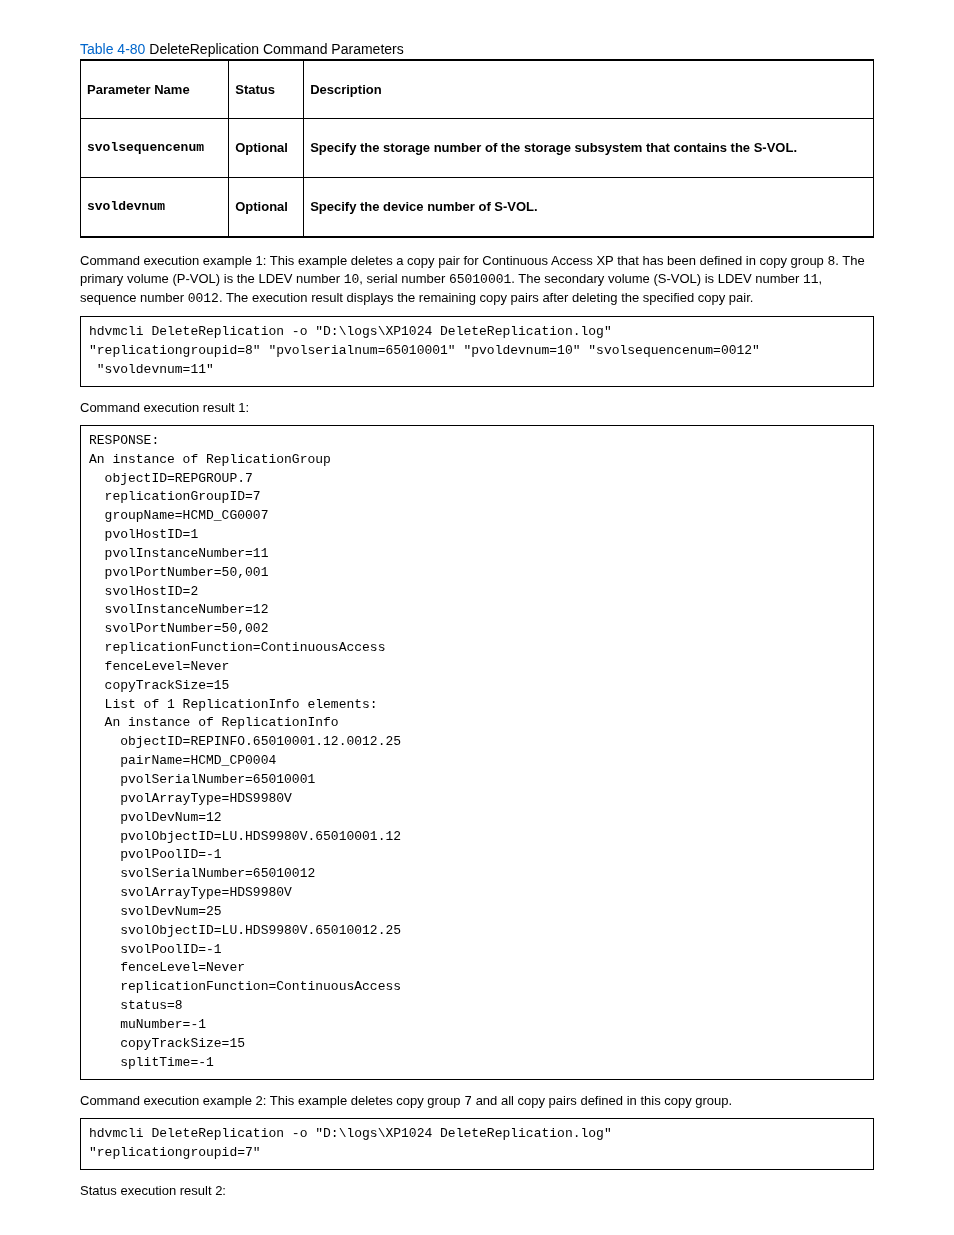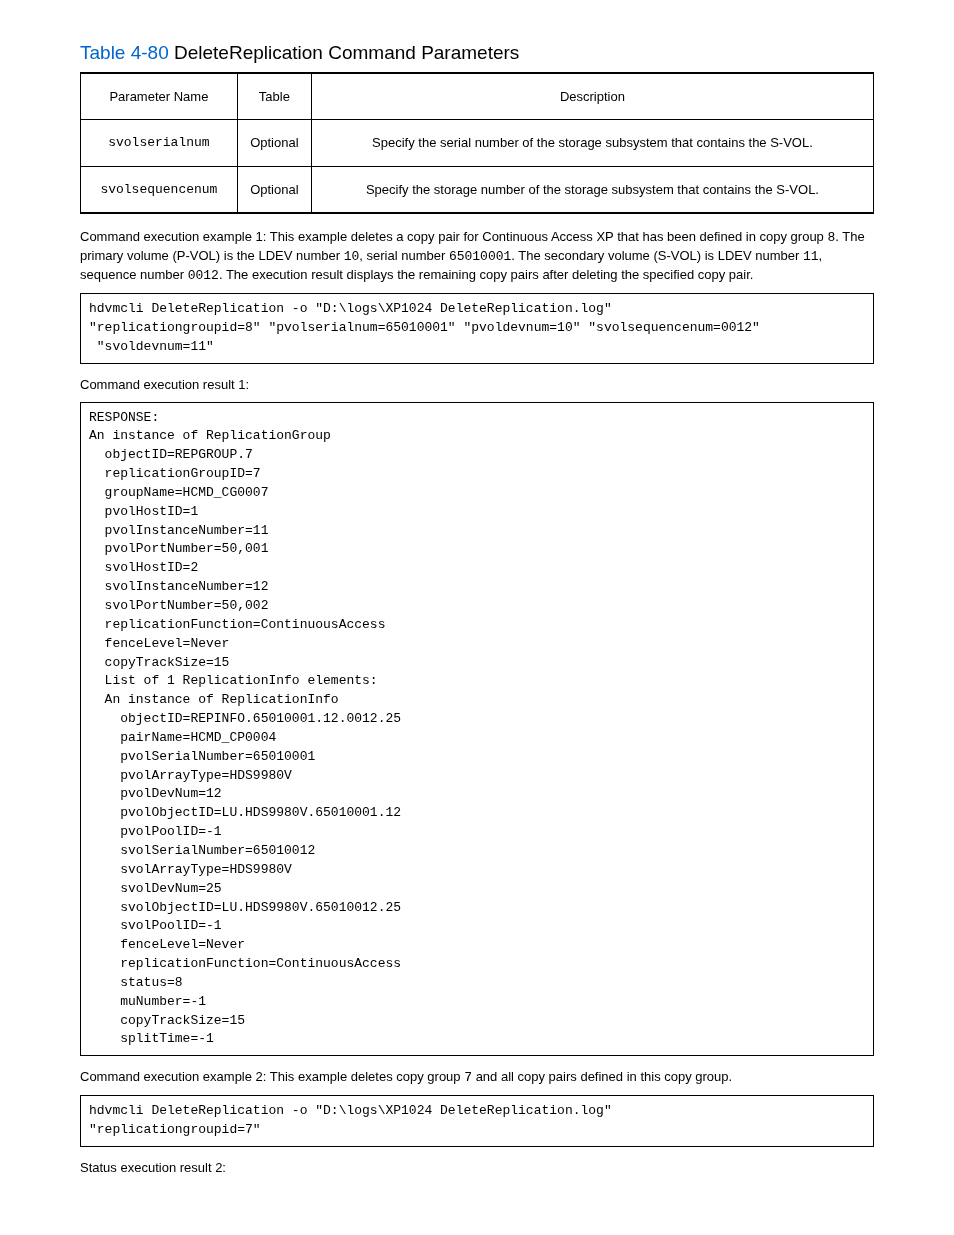--- a/index.html
+++ b/index.html
@@ -7,38 +7,37 @@
     font-size: 13px;
     color: #000;
     background: #fff;
     margin: 0;
     padding: 40px 80px 40px 80px;
     width: 954px;
     box-sizing: border-box;
     line-height: 1.35;
   }
   .table-caption {
-    margin-bottom: 6px;
-    font-size: 19px;
+    font-size: 14px;
   }
   .table-caption .tnum {
     color: #0066cc;
   }
   table {
     border-collapse: collapse;
     width: 100%;
     margin-bottom: 14px;
   }
   th, td {
     border: 1px solid #000;
-    padding: 14px 6px;
-    text-align: center;
+    padding: 20px 6px;
+    text-align: left;
     vertical-align: top;
     font-size: 13px;
-    font-weight: normal;
+    font-weight: bold;
   }
   thead tr {
     border-top: 2px solid #000;
   }
   table { border-top: 2px solid #000; border-bottom: 2px solid #000;}
   .mono-cell {
     font-family: "Courier New", monospace;
     font-size: 13px;
   }
   p.body-text {
@@ -62,34 +61,34 @@
 <body>
 
 <div class="table-caption">
   <span class="tnum">Table 4-80</span><span>  DeleteReplication Command Parameters</span>
 </div>
 
 <table>
   <thead>
     <tr>
       <th>Parameter Name</th>
-      <th>Table</th>
+      <th>Status</th>
       <th>Description</th>
     </tr>
   </thead>
   <tbody>
     <tr>
-      <td class="mono-cell">svolserialnum</td>
-      <td>Optional</td>
-      <td>Specify the serial number of the storage subsystem that contains the S-VOL.</td>
-    </tr>
-    <tr>
       <td class="mono-cell">svolsequencenum</td>
       <td>Optional</td>
       <td>Specify the storage number of the storage subsystem that contains the S-VOL.</td>
+    </tr>
+    <tr>
+      <td class="mono-cell">svoldevnum</td>
+      <td>Optional</td>
+      <td>Specify the device number of S-VOL.</td>
     </tr>
   </tbody>
 </table>
 
 <p class="body-text">
   <span>Command execution example 1: This example deletes a copy pair for Continuous Access XP that has been defined in copy group </span><span class="inline-mono">8</span><span>. The primary volume (P-VOL) is the LDEV number </span><span class="inline-mono">10</span><span>, serial number </span><span class="inline-mono">65010001</span><span>. The secondary volume (S-VOL) is LDEV number </span><span class="inline-mono">11</span><span>, sequence number </span><span class="inline-mono">0012</span><span>. The execution result displays the remaining copy pairs after deleting the specified copy pair.</span>
 </p>
 
 <pre class="codeblock">hdvmcli DeleteReplication -o "D:\logs\XP1024 DeleteReplication.log"
 "replicationgroupid=8" "pvolserialnum=65010001" "pvoldevnum=10" "svolsequencenum=0012"

